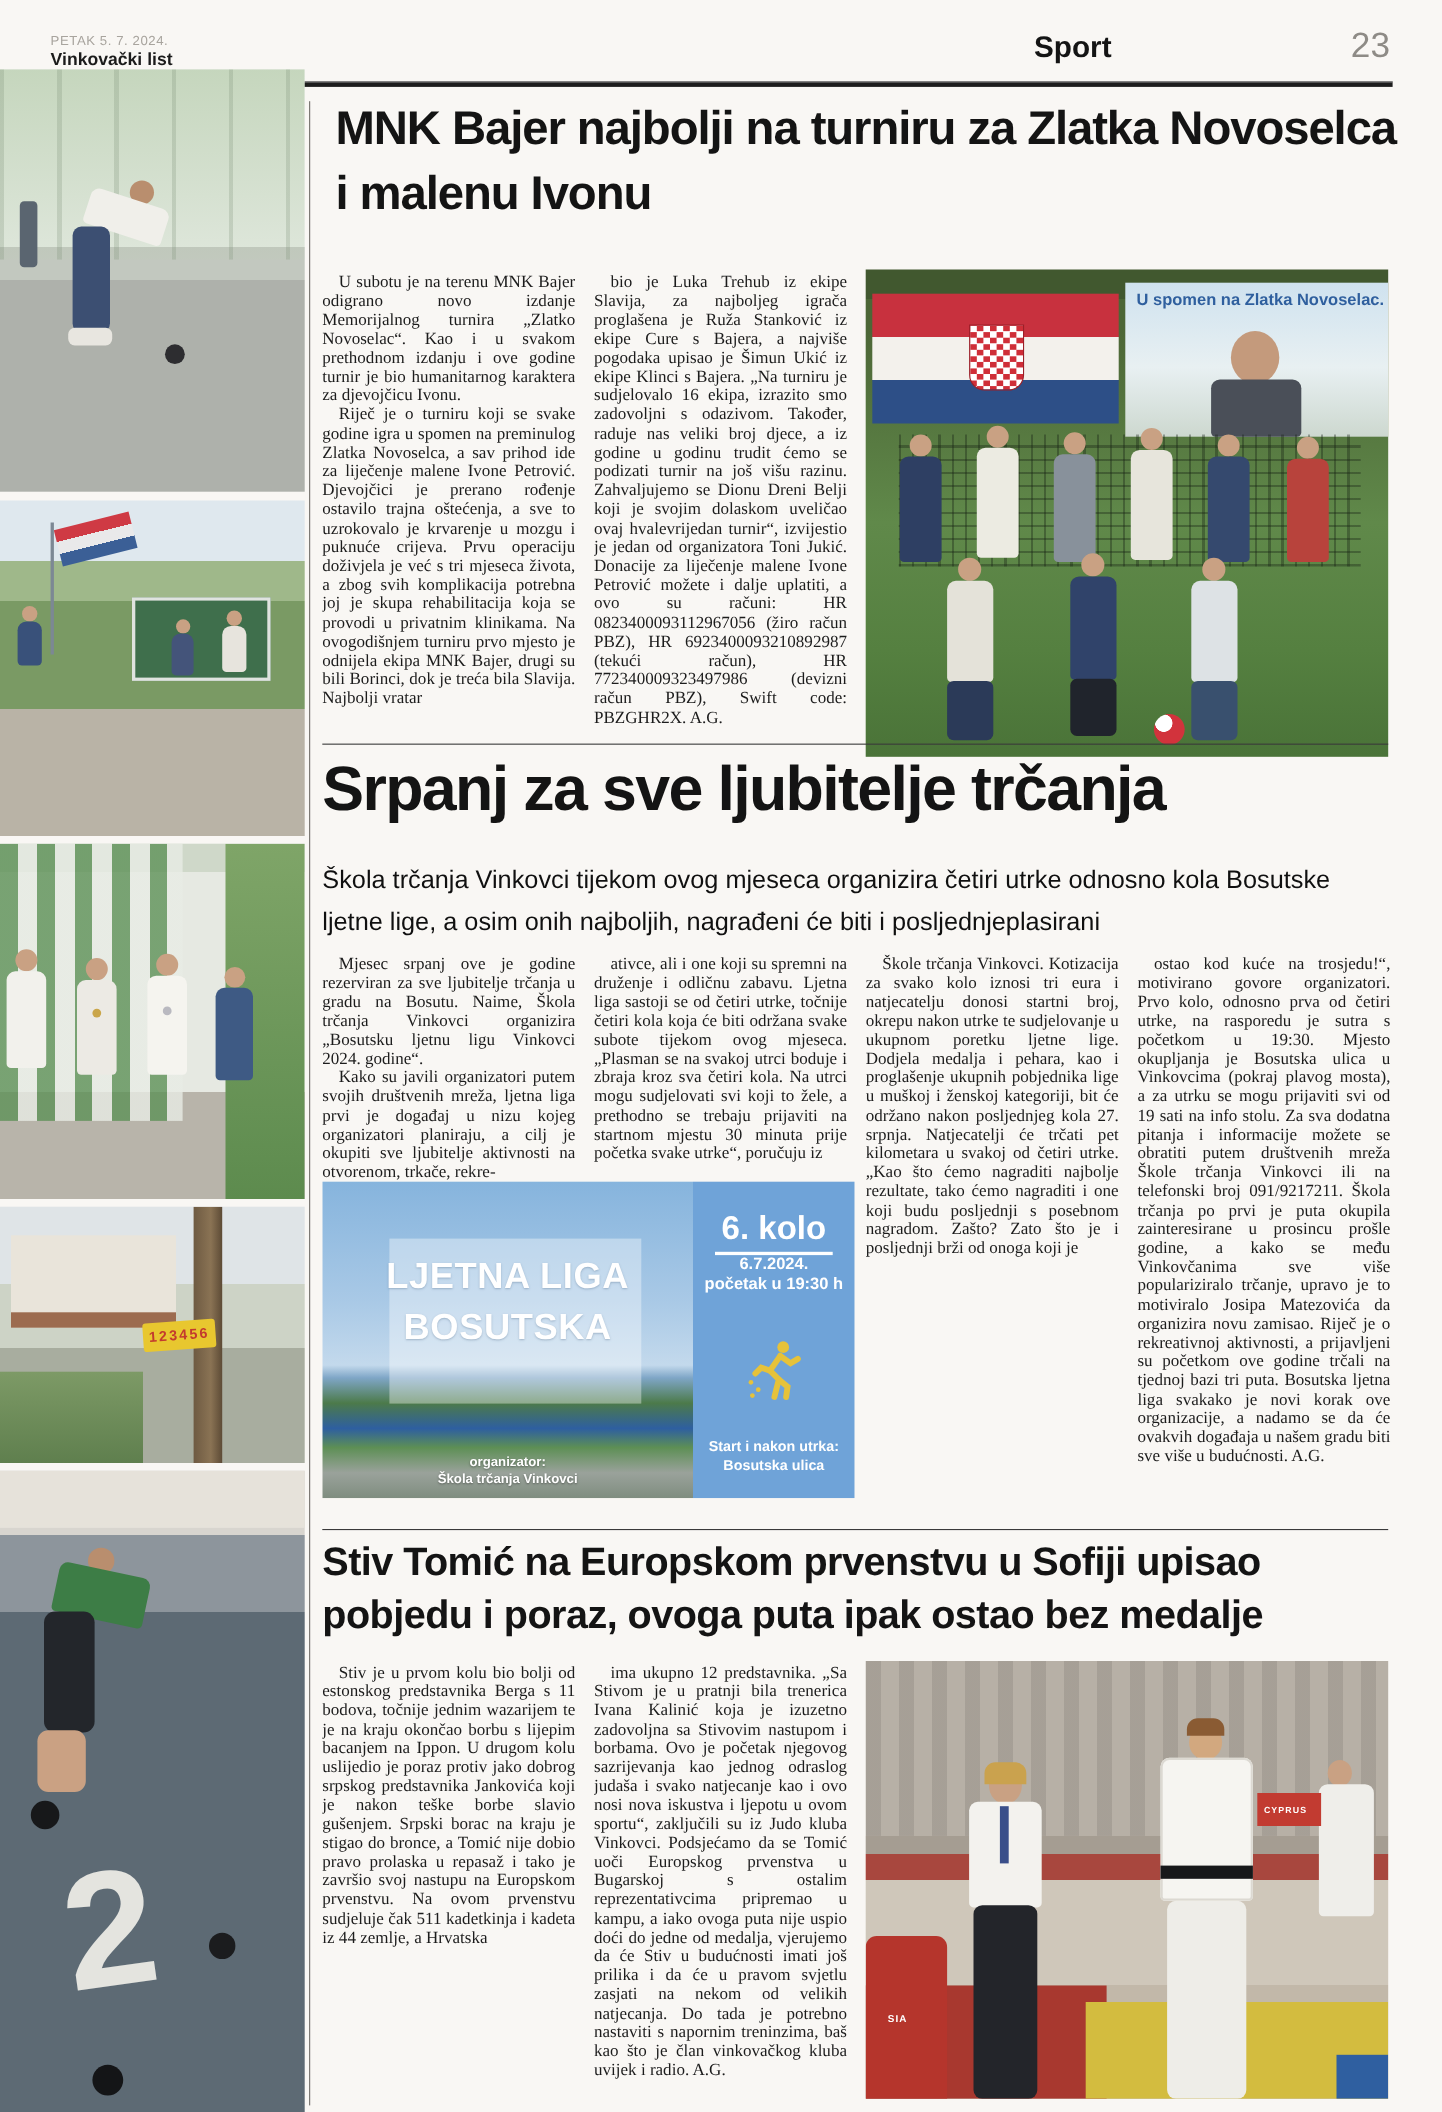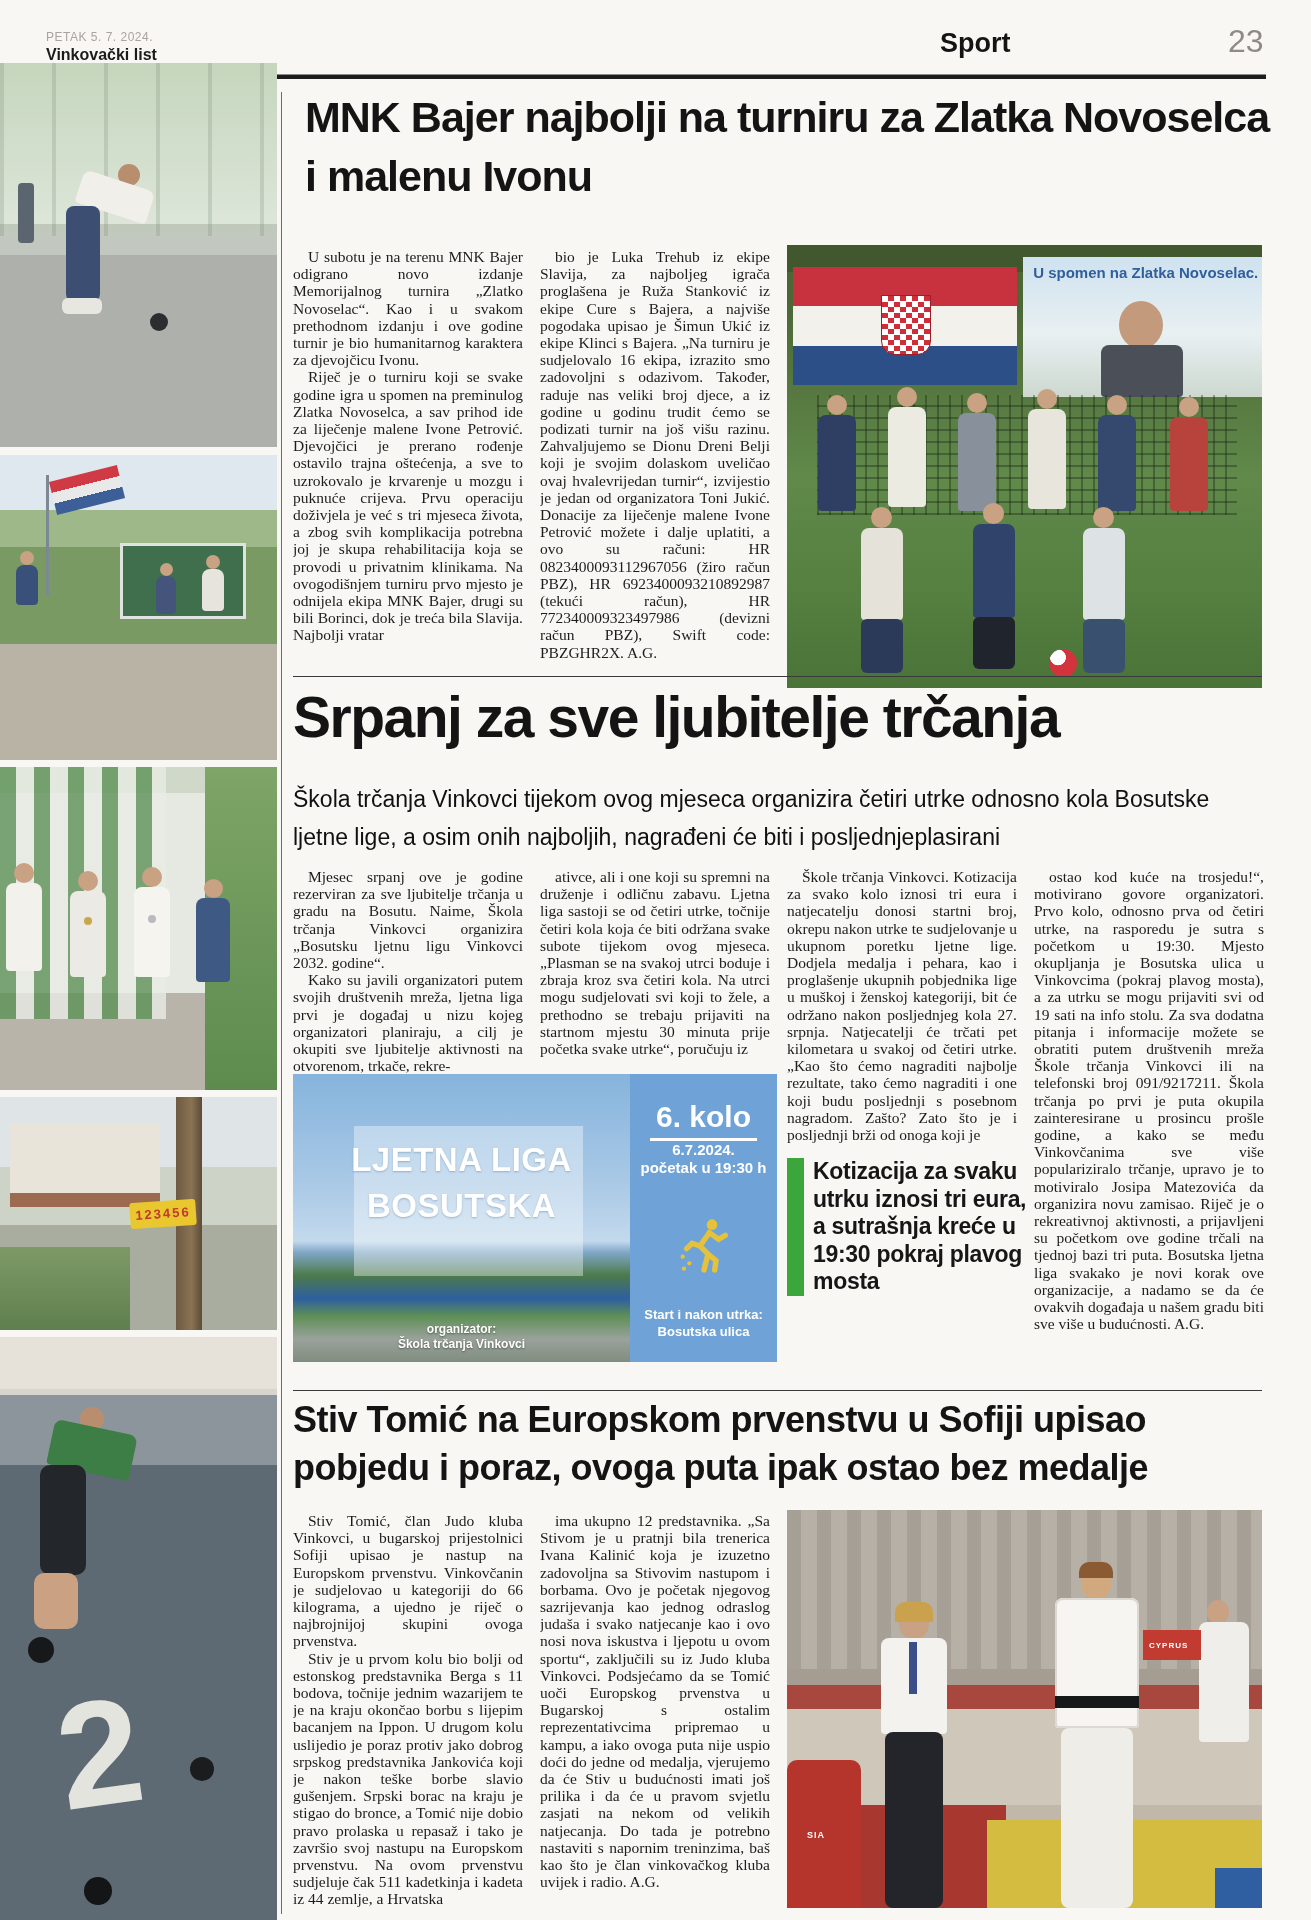--- a/index.html
+++ b/index.html
@@ -221,21 +221,21 @@
     </div>
   <div class="ball" style="left:262px;top:404px;width:28px;height:28px"></div>
 </div>
 
 <div class="abs divider" style="top:676px"></div>
 
 <div class="abs hl hl2">Srpanj za sve ljubitelje trčanja</div>
 <div class="abs sub2">Škola trčanja Vinkovci tijekom ovog mjeseca organizira četiri utrke odnosno kola Bosutske ljetne lige, a osim onih najboljih, nagrađeni će biti i posljednjeplasirani</div>
 
 <div class="bodycol" style="left:293px;top:868px;height:206px">
-  <p>Mjesec srpanj ove je godine rezerviran za sve ljubitelje trčanja u gradu na Bosutu. Naime, Škola trčanja Vinkovci organizira „Bosutsku ljetnu ligu Vinkovci 2032. godine“.</p>
+  <p>Mjesec srpanj ove je godine rezerviran za sve ljubitelje trčanja u gradu na Bosutu. Naime, Škola trčanja Vinkovci organizira „Bosutsku ljetnu ligu Vinkovci 2024. godine“.</p>
   <p>Kako su javili organizatori putem svojih društvenih mreža, ljetna liga prvi je događaj u nizu kojeg organizatori planiraju, a cilj je okupiti sve ljubitelje aktivnosti na otvorenom, trkače, rekre-</p>
 </div>
 <div class="bodycol" style="left:540px;top:868px;height:206px">
   <p>ativce, ali i one koji su spremni na druženje i odličnu zabavu. Ljetna liga sastoji se od četiri utrke, točnije četiri kola koja će biti održana svake subote tijekom ovog mjeseca. „Plasman se na svakoj utrci boduje i zbraja kroz sva četiri kola. Na utrci mogu sudjelovati svi koji to žele, a prethodno se trebaju prijaviti na startnom mjestu 30 minuta prije početka svake utrke“, poručuju iz</p>
 </div>
 <div class="bodycol" style="left:787px;top:868px;height:282px">
   <p>Škole trčanja Vinkovci. Kotizacija za svako kolo iznosi tri eura i natjecatelju donosi startni broj, okrepu nakon utrke te sudjelovanje u ukupnom poretku ljetne lige. Dodjela medalja i pehara, kao i proglašenje ukupnih pobjednika lige u muškoj i ženskoj kategoriji, bit će održano nakon posljednjeg kola 27. srpnja. Natjecatelji će trčati pet kilometara u svakoj od četiri utrke. „Kao što ćemo nagraditi najbolje rezultate, tako ćemo nagraditi i one koji budu posljednji s posebnom nagradom. Zašto? Zato što je i posljednji brži od onoga koji je</p>
 </div>
 <div class="bodycol" style="left:1034px;top:868px;height:482px">
   <p>ostao kod kuće na trosjedu!“, motivirano govore organizatori. Prvo kolo, odnosno prva od četiri utrke, na rasporedu je sutra s početkom u 19:30. Mjesto okupljanja je Bosutska ulica u Vinkovcima (pokraj plavog mosta), a za utrku se mogu prijaviti svi od 19 sati na info stolu. Za sva dodatna pitanja i informacije možete se obratiti putem društvenih mreža Škole trčanja Vinkovci ili na telefonski broj 091/9217211. Škola trčanja po prvi je puta okupila zainteresirane u prosincu prošle godine, a kako se među Vinkovčanima sve više populariziralo trčanje, upravo je to motiviralo Josipa Matezovića da organizira novu zamisao. Riječ je o rekreativnoj aktivnosti, a prijavljeni su početkom ove godine trčali na tjednoj bazi tri puta. Bosutska ljetna liga svakako je novi korak ove organizacije, a nadamo se da će ovakvih događaja u našem gradu biti sve više u budućnosti. A.G.</p>
@@ -269,29 +269,27 @@
     </svg>
     <div class="kolo-meta">
       <div>Start i nakon utrka:</div>
       <div>Bosutska ulica</div>
     </div>
   </div>
 </div>
 
 <div class="pullquote">
   <div class="pq-bar"></div>
-  <div class="pq-text">Kotizacija za svaku utrku iznosi tri eura, a sutrašnja kreće u 19:30 pokraj plavog mosta</div>
 </div>
 
 <div class="abs divider" style="top:1390px"></div>
 
 <div class="abs hl hl3">Stiv Tomić na Europskom prvenstvu u Sofiji upisao pobjedu i poraz, ovoga puta ipak ostao bez medalje</div>
 
 <div class="bodycol" style="left:293px;top:1512px;height:400px">
-  <p>Stiv Tomić, član Judo kluba Vinkovci, u bugarskoj prijestolnici Sofiji upisao je nastup na Europskom prvenstvu. Vinkovčanin je sudjelovao u kategoriji do 66 kilograma, a ujedno je riječ o najbrojnijoj skupini ovoga prvenstva.</p>
   <p>Stiv je u prvom kolu bio bolji od estonskog predstavnika Berga s 11 bodova, točnije jednim wazarijem te je na kraju okončao borbu s lijepim bacanjem na Ippon. U drugom kolu uslijedio je poraz protiv jako dobrog srpskog predstavnika Jankovića koji je nakon teške borbe slavio gušenjem. Srpski borac na kraju je stigao do bronce, a Tomić nije dobio pravo prolaska u repasaž i tako je završio svoj nastupu na Europskom prvenstvu. Na ovom prvenstvu sudjeluje čak 511 kadetkinja i kadeta iz 44 zemlje, a Hrvatska</p>
 </div>
 <div class="bodycol" style="left:540px;top:1512px;height:400px">
   <p>ima ukupno 12 predstavnika. „Sa Stivom je u pratnji bila trenerica Ivana Kalinić koja je izuzetno zadovoljna sa Stivovim nastupom i borbama. Ovo je početak njegovog sazrijevanja kao jednog odraslog judaša i svako natjecanje kao i ovo nosi nova iskustva i ljepotu u ovom sportu“, zaključili su iz Judo kluba Vinkovci. Podsjećamo da se Tomić uoči Europskog prvenstva u Bugarskoj s ostalim reprezentativcima pripremao u kampu, a iako ovoga puta nije uspio doći do jedne od medalja, vjerujemo da će Stiv u budućnosti imati još prilika i da će u pravom svjetlu zasjati na nekom od velikih natjecanja. Do tada je potrebno nastaviti s napornim treninzima, baš kao što je član vinkovačkog kluba uvijek i radio. A.G.</p>
 </div>
 
 <div class="artphoto" style="left:787px;top:1510px;width:475px;height:398px;
             background:linear-gradient(#b7b0a6 0 40%,#a59d92 40% 44%,#a8473e 44% 50%,#cfc7ba 50% 74%,#c2b8a9 74% 100%)">
   <div style="position:absolute;left:0;top:0;width:100%;height:40%;
        background:repeating-linear-gradient(90deg,rgba(90,85,80,.18) 0 14px,transparent 14px 30px)"></div>

